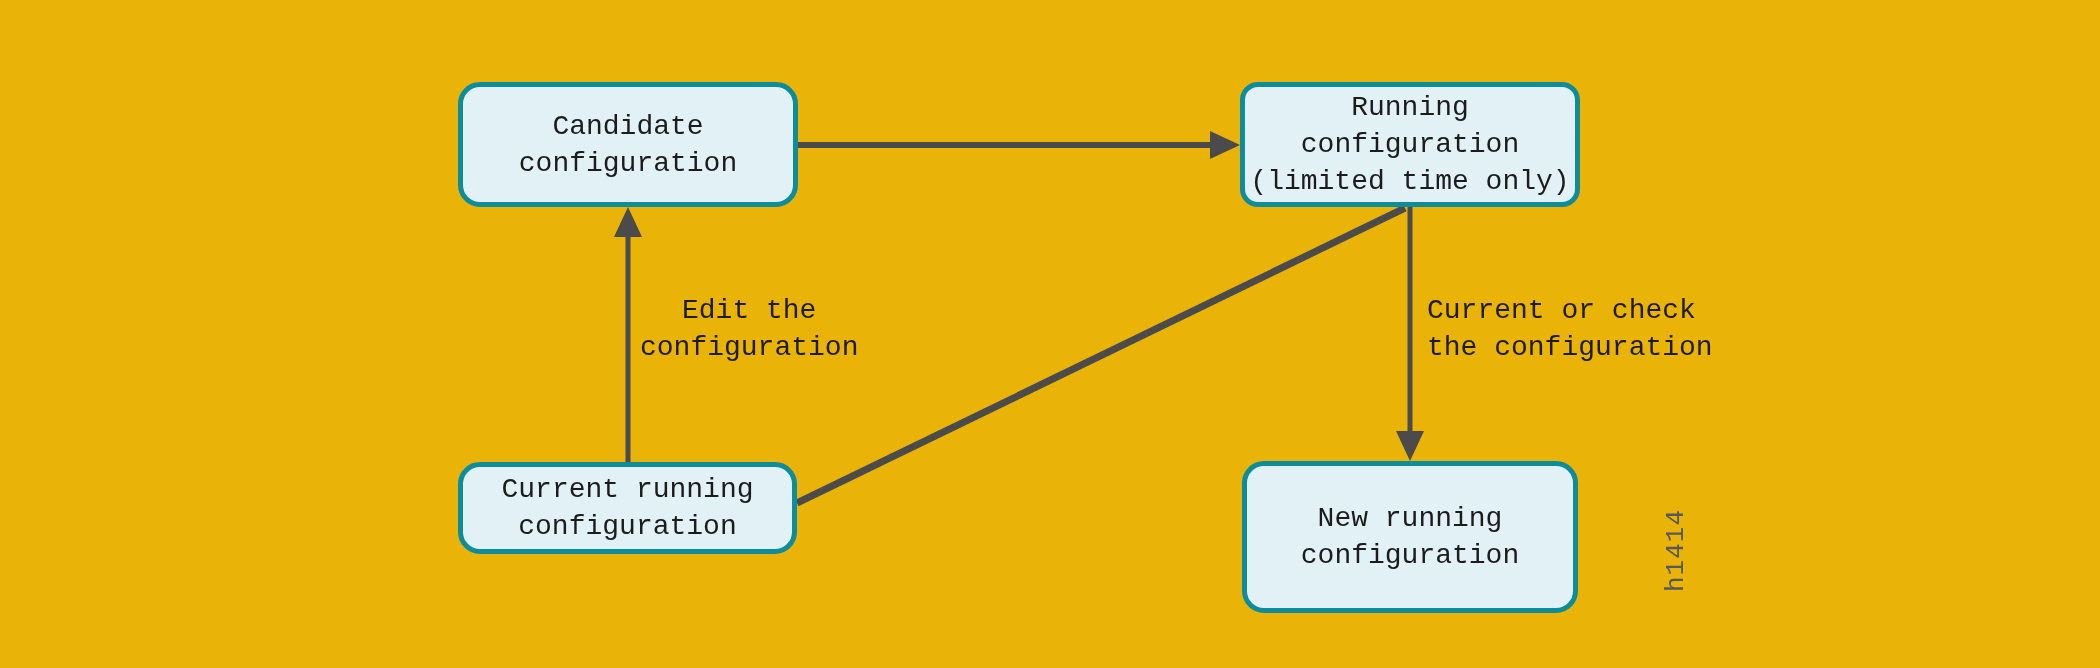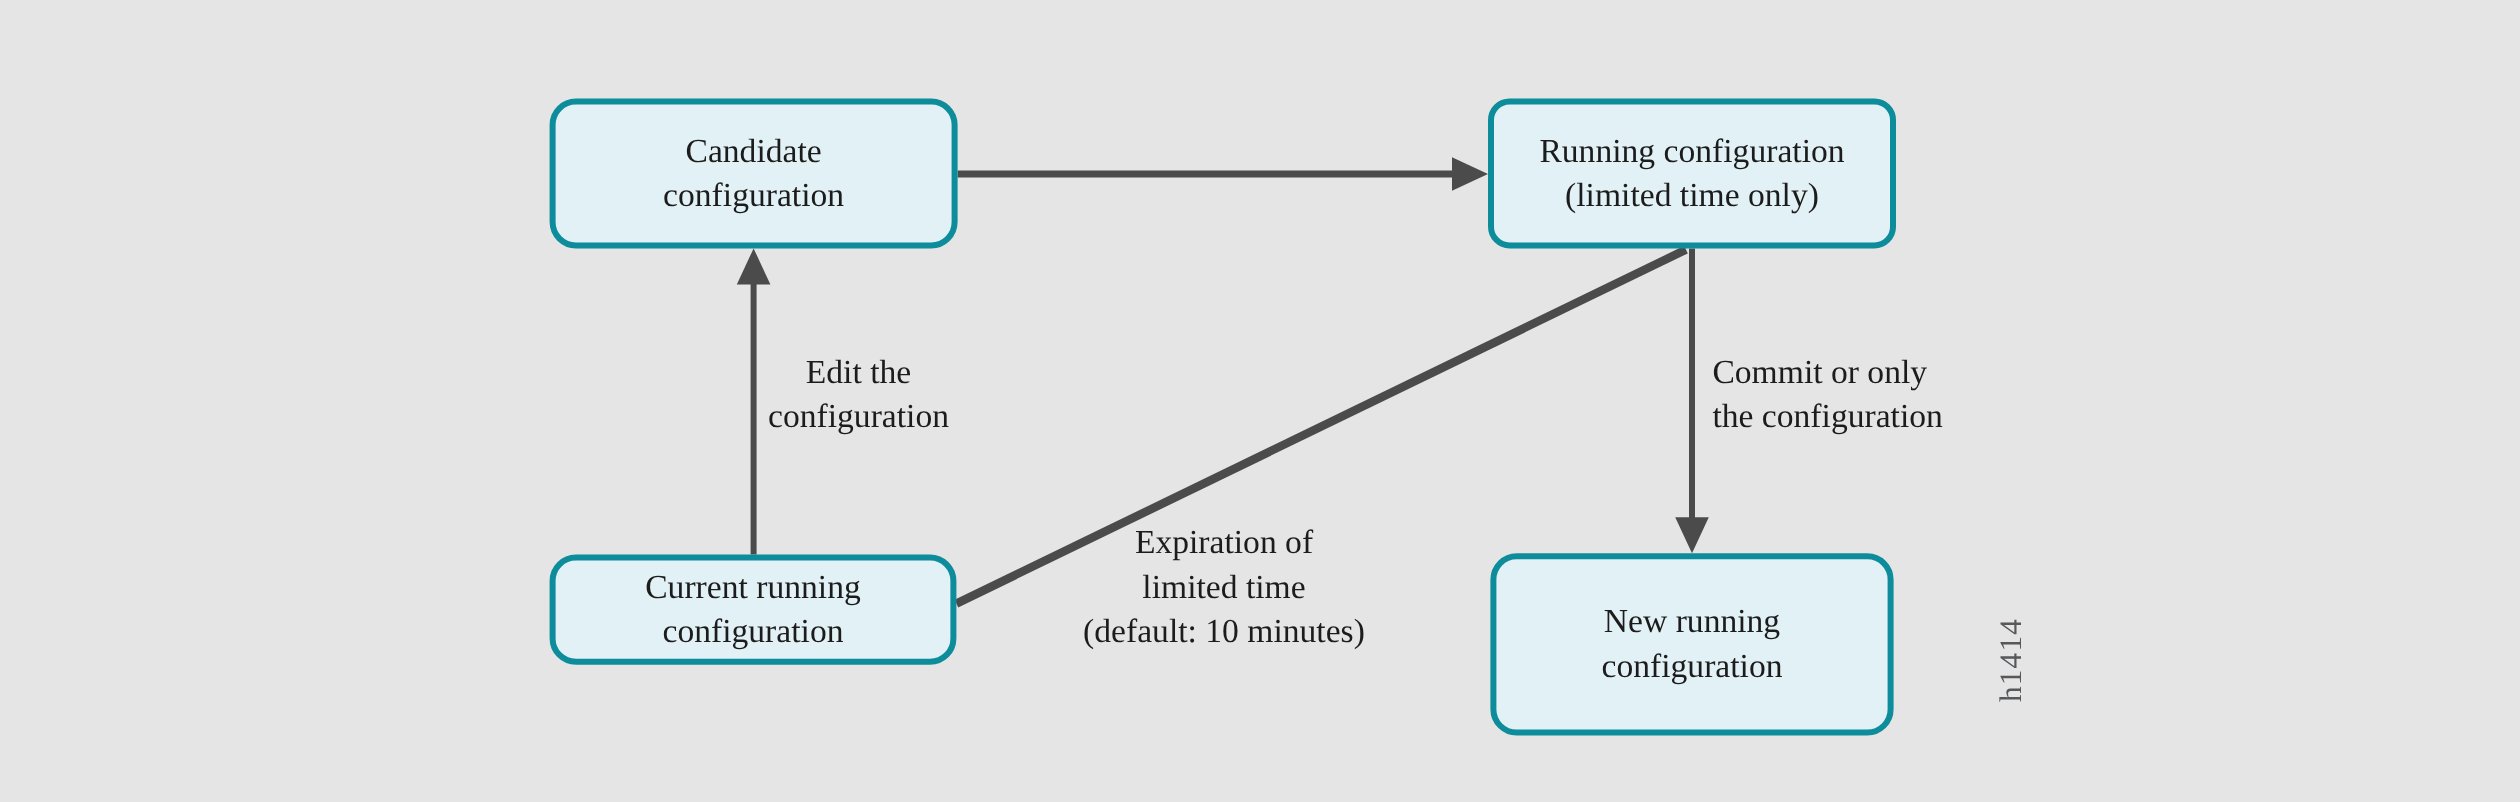--- a/index.html
+++ b/index.html
@@ -4,22 +4,22 @@
 <style>
   html, body {
     margin: 0;
     padding: 0;
     background: #ffffff;
   }
   .canvas {
     position: relative;
     width: 2100px;
     height: 668px;
-    background: #e5e5e5;
-    font-family: Liberation Serif, serif;
+    background: #eab308;
+    font-family: Liberation Mono, monospace;
     color: #1c1c1c;
     overflow: hidden;
   }
   .edges-svg {
     position: absolute;
     left: 0;
     top: 0;
     width: 2100px;
     height: 668px;
   }
@@ -111,22 +111,19 @@
   </div>
 
   <div class="node" id="node-new-running">
     <span>New running
 configuration</span>
   </div>
 
   <div class="edge-label" id="label-edit">Edit the
 configuration</div>
 
-  <div class="edge-label" id="label-commit">Commit or only
+  <div class="edge-label" id="label-commit">Current or check
 the configuration</div>
 
-  <div class="edge-label" id="label-expiration">Expiration of
-limited time
-(default: 10 minutes)</div>
 
   <div class="watermark">h1414</div>
 
 </div>
 
 </body></html>

